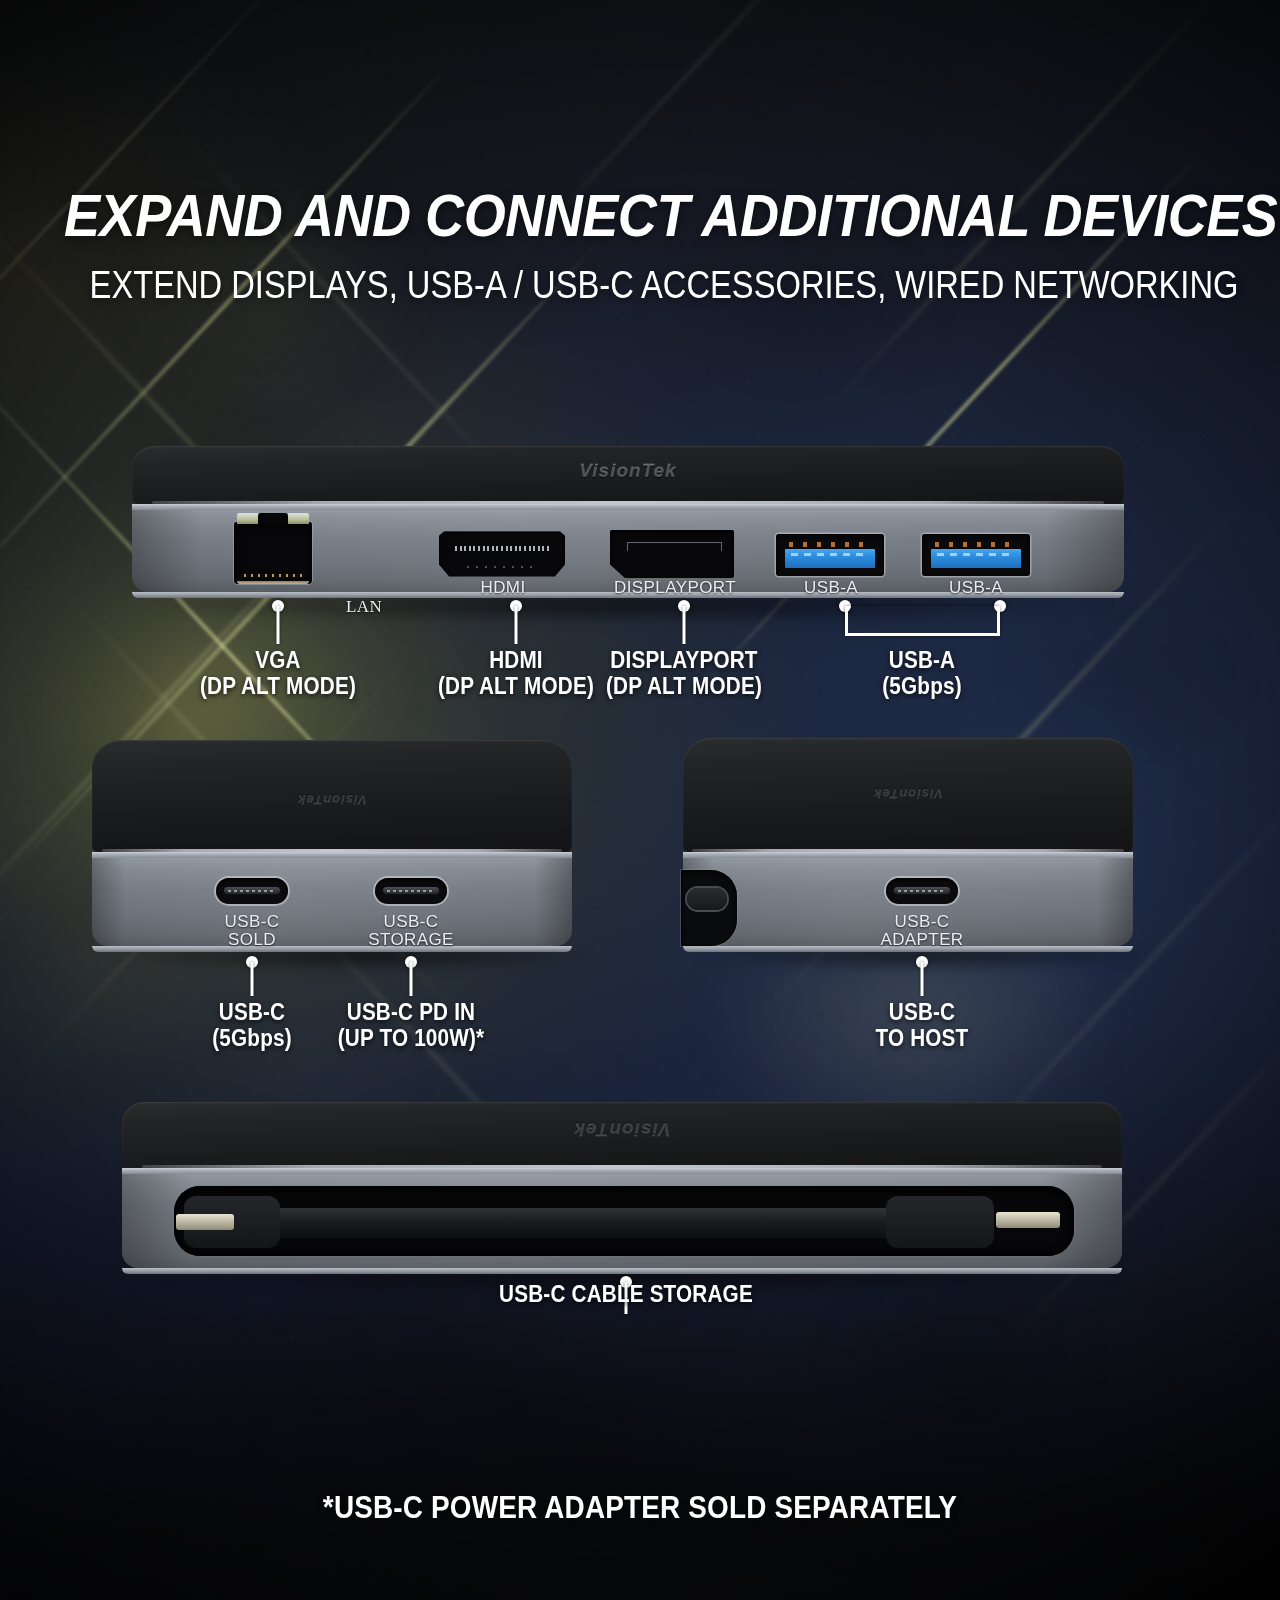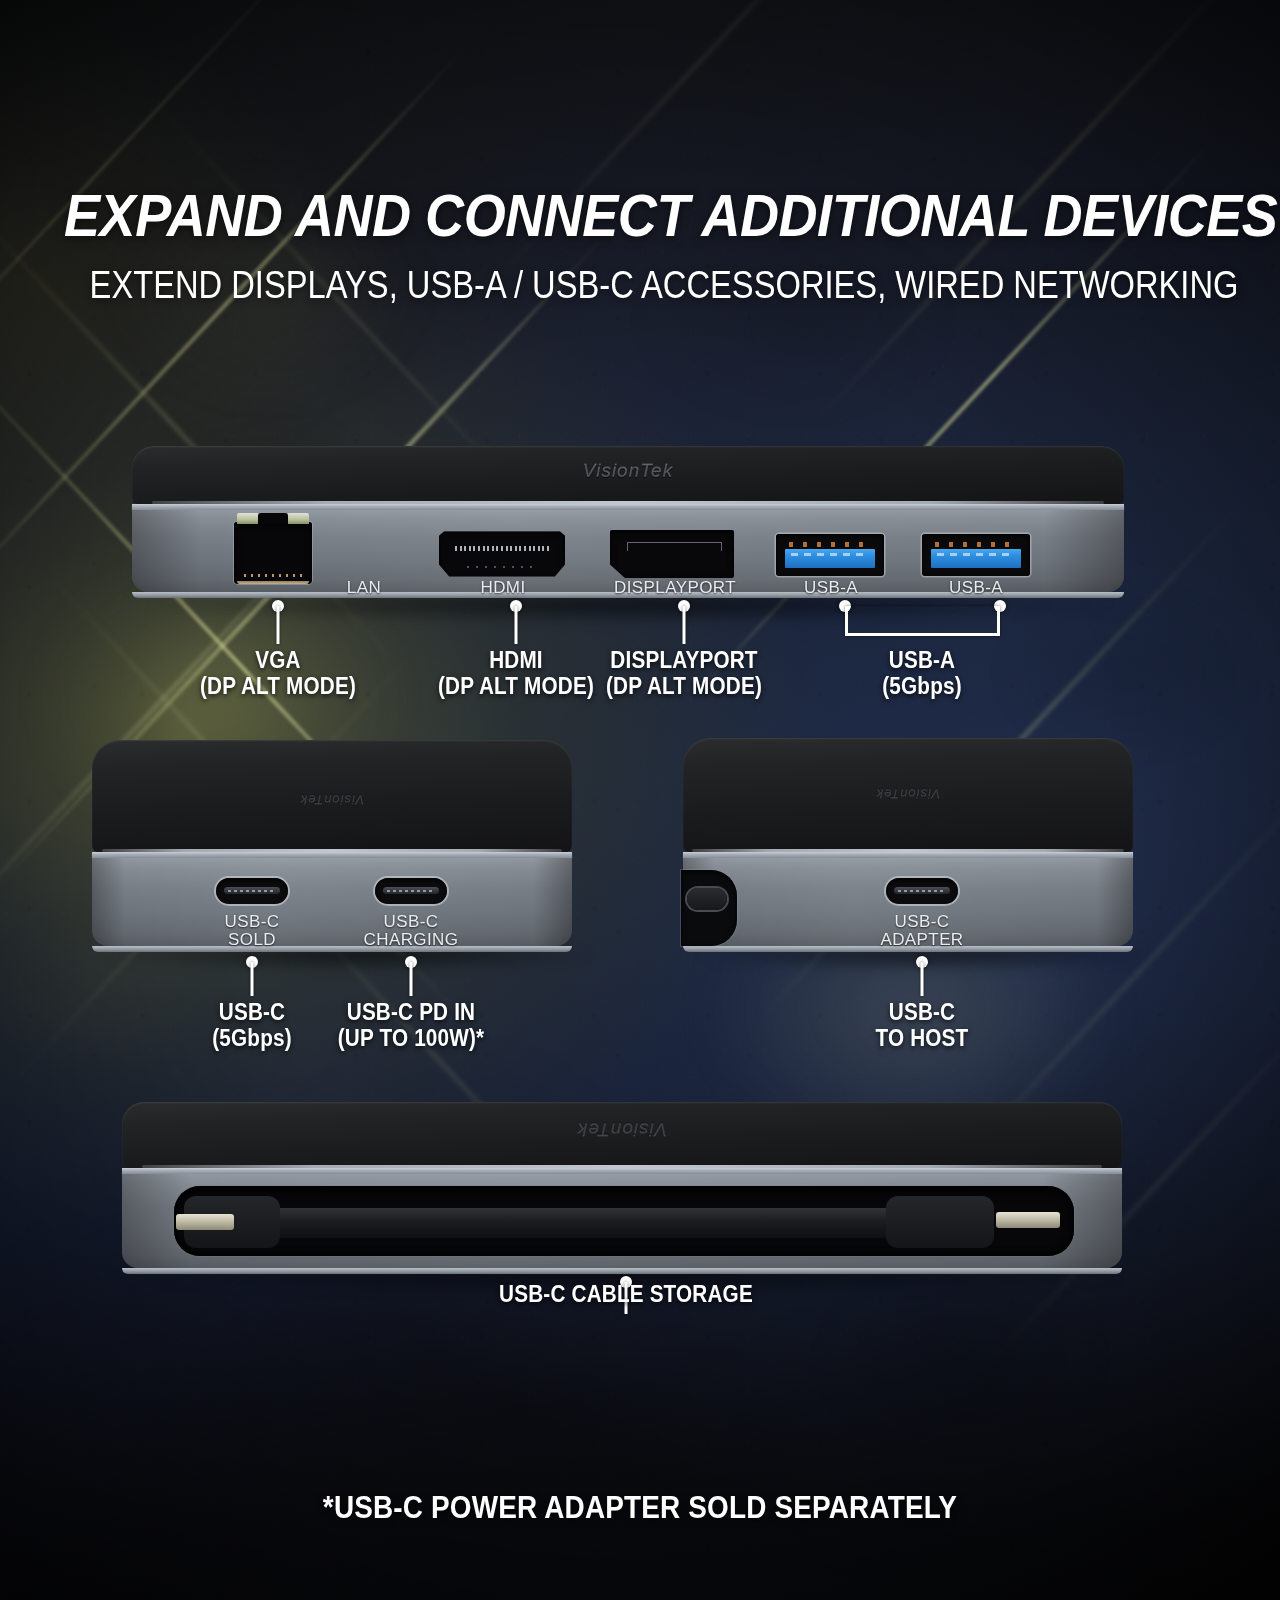--- a/index.html
+++ b/index.html
@@ -179,21 +179,21 @@
     border-radius: 50%;
     background: radial-gradient(ellipse at center, rgba(0,0,0,0.55) 0%, rgba(0,0,0,0.25) 45%, rgba(0,0,0,0) 75%);
     z-index: 8;
     filter: blur(6px);
   }
 
   .logo-emboss {
     position: absolute;
     color: rgba(215,220,228,0.30);
     font-family: "Liberation Sans", sans-serif;
-    font-weight: 400;
+    font-weight: 700;
     font-style: italic;
     letter-spacing: 1px;
     text-shadow: 0 1px 0 rgba(0,0,0,0.6), 0 -1px 0 rgba(255,255,255,0.12);
     user-select: none;
     white-space: nowrap;
   }
 
   
   .port { position: absolute; }
 
@@ -496,21 +496,21 @@
       <div class="usba-contacts"></div>
     </div>
 
     <div class="port port-usba" style="left:790px; top:88px; width:108px; height:42px;">
       <div class="usba-top-pins"></div>
       <div class="usba-insert"></div>
       <div class="usba-contacts"></div>
     </div>
   </div>
 
-  <div class="silk" style="left:364px; top:578px;">LAN</div>
+  <div class="silk" style="left:364px; top:597px;font-family:Liberation Serif, serif;">LAN</div>
   <div class="silk" style="left:503px; top:578px;">HDMI</div>
   <div class="silk" style="left:675px; top:578px;">DISPLAYPORT</div>
   <div class="silk" style="left:831px; top:578px;">USB-A</div>
   <div class="silk" style="left:976px; top:578px;">USB-A</div>
 
   <div class="callout">
     <div class="callout-dot" style="left:278px; top:600px;"></div>
     <div class="callout-line" style="left:278px; top:606px; height:38px;"></div>
     <div class="callout-text" style="left:278px; top:648px;">
       <span>VGA</span>
@@ -564,21 +564,21 @@
       <div class="usbc-tongue"></div>
     </div>
   </div>
 
   <div class="silk two-line" style="left:252px; top:913px;">
     <div>USB-C</div>
     <div>SOLD</div>
   </div>
   <div class="silk two-line" style="left:411px; top:913px;">
     <div>USB-C</div>
-    <div>CHARGING</div>
+    <div>STORAGE</div>
   </div>
 
   <div class="callout">
     <div class="callout-dot" style="left:252px; top:956px;"></div>
     <div class="callout-line" style="left:252px; top:962px; height:34px;"></div>
     <div class="callout-text" style="left:252px; top:1000px;">
       <span>USB-C</span>
       <span>(5Gbps)</span>
     </div>
   </div>

